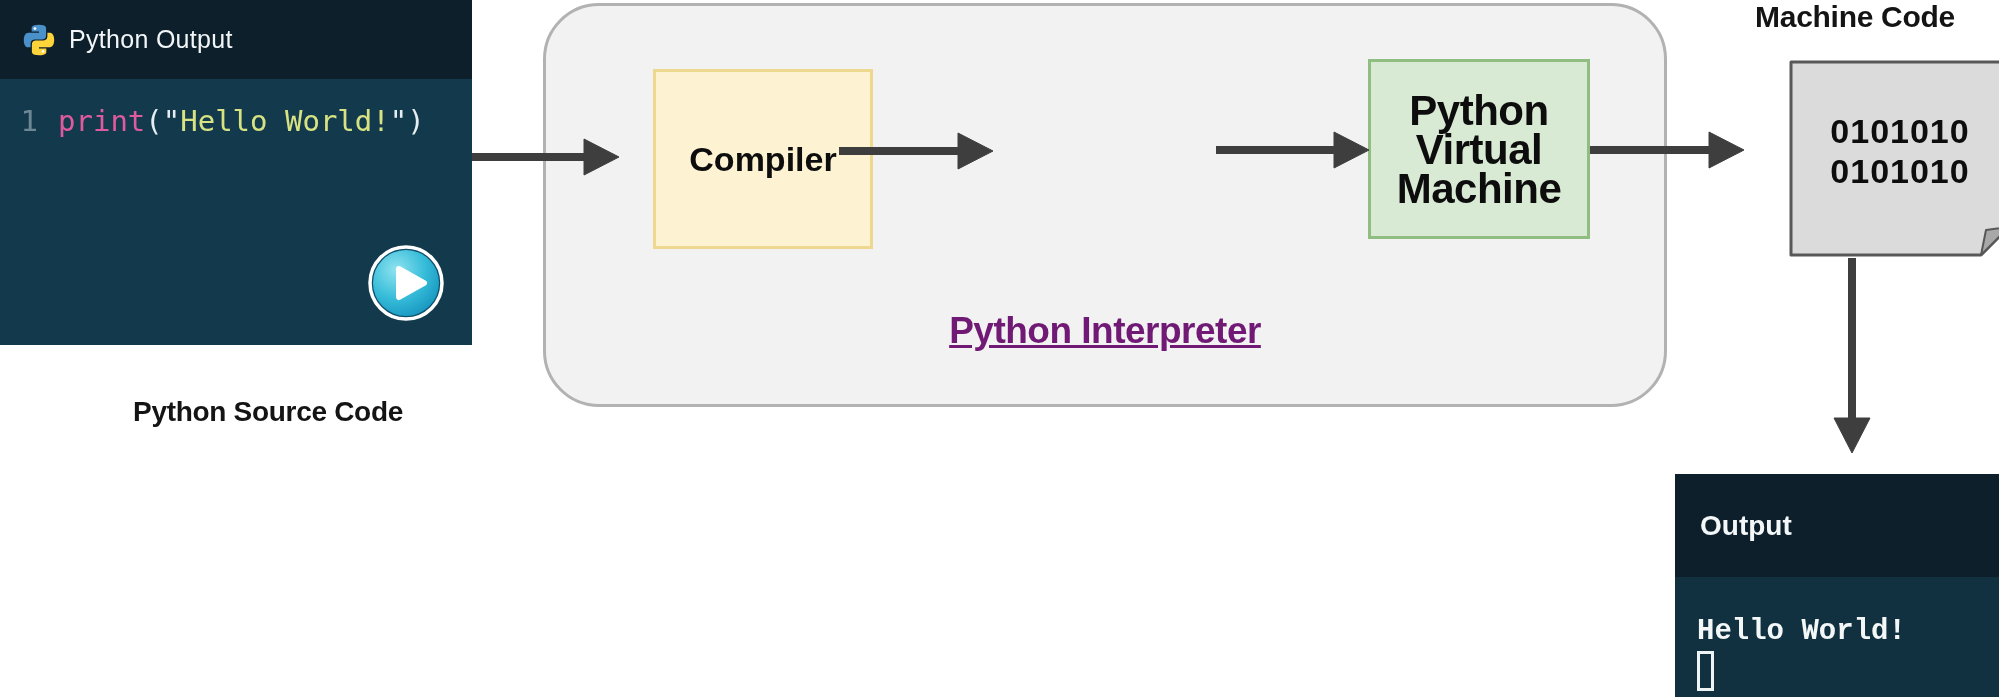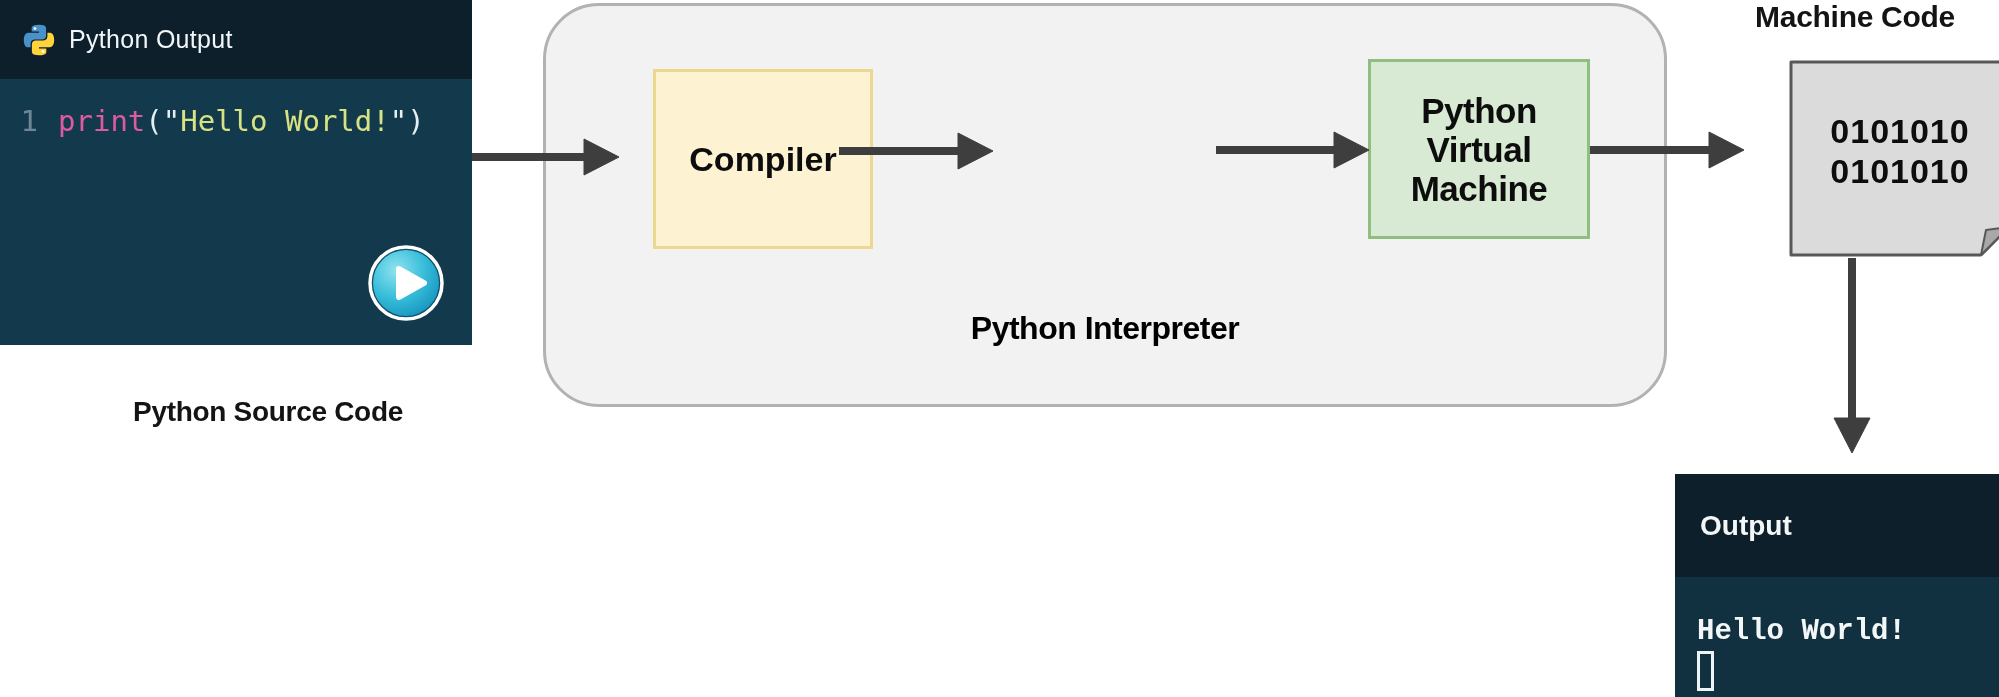--- a/index.html
+++ b/index.html
@@ -21,29 +21,29 @@
   .tok-string{color:#d7e283;}
   .play-btn{position:absolute;left:367px;top:244px;width:78px;height:78px;cursor:pointer;}
 
   .source-caption{position:absolute;left:0;top:396px;width:472px;text-align:center;
                   font-weight:bold;font-size:28px;color:#141414;letter-spacing:-.3px;padding-left:32px;}
 
   
   .interp{position:absolute;left:543px;top:3px;width:1124px;height:404px;background:#f2f2f3;
           border:3px solid #b2b2b2;border-radius:56px;box-sizing:border-box;}
   .interp-label{position:absolute;left:543px;top:310px;width:1124px;text-align:center;
-                font-weight:bold;font-size:32px;color:#000000;letter-spacing:-.5px;}
+                font-weight:bold;font-size:37px;color:#701a75;letter-spacing:-.5px;text-decoration:underline;}
 
   .flowbox{position:absolute;display:flex;flex-direction:column;align-items:center;
            justify-content:center;box-sizing:border-box;font-weight:bold;color:#0d0d0d;
            text-align:center;}
   .box-compiler{left:618px;top:69px;width:220px;height:180px;background:#fdf3d2;
                 border:3px solid #eed88f;font-size:34px;margin-left:35px;}
   .box-pvm{left:1368px;top:59px;width:222px;height:180px;background:#d9ead4;
-           border:3px solid #90bd80;font-size:35px;line-height:39px;letter-spacing:-.5px;}
+           border:3px solid #90bd80;font-size:42px;line-height:39px;letter-spacing:-.5px;}
 
   
   .note{position:absolute;}
   .note svg{position:absolute;left:0;top:0;}
   .note-text{position:absolute;left:0;top:0;width:100%;height:86%;display:flex;
              flex-direction:column;align-items:center;justify-content:center;
              font-weight:bold;color:#0d0d0d;text-align:center;}
   .note-byte{left:992px;top:67px;width:223px;height:198px;font-size:34px;line-height:40px;}
   .note-machine{left:1789px;top:60px;width:222px;height:197px;font-size:34px;line-height:40px;letter-spacing:1px;}
 

